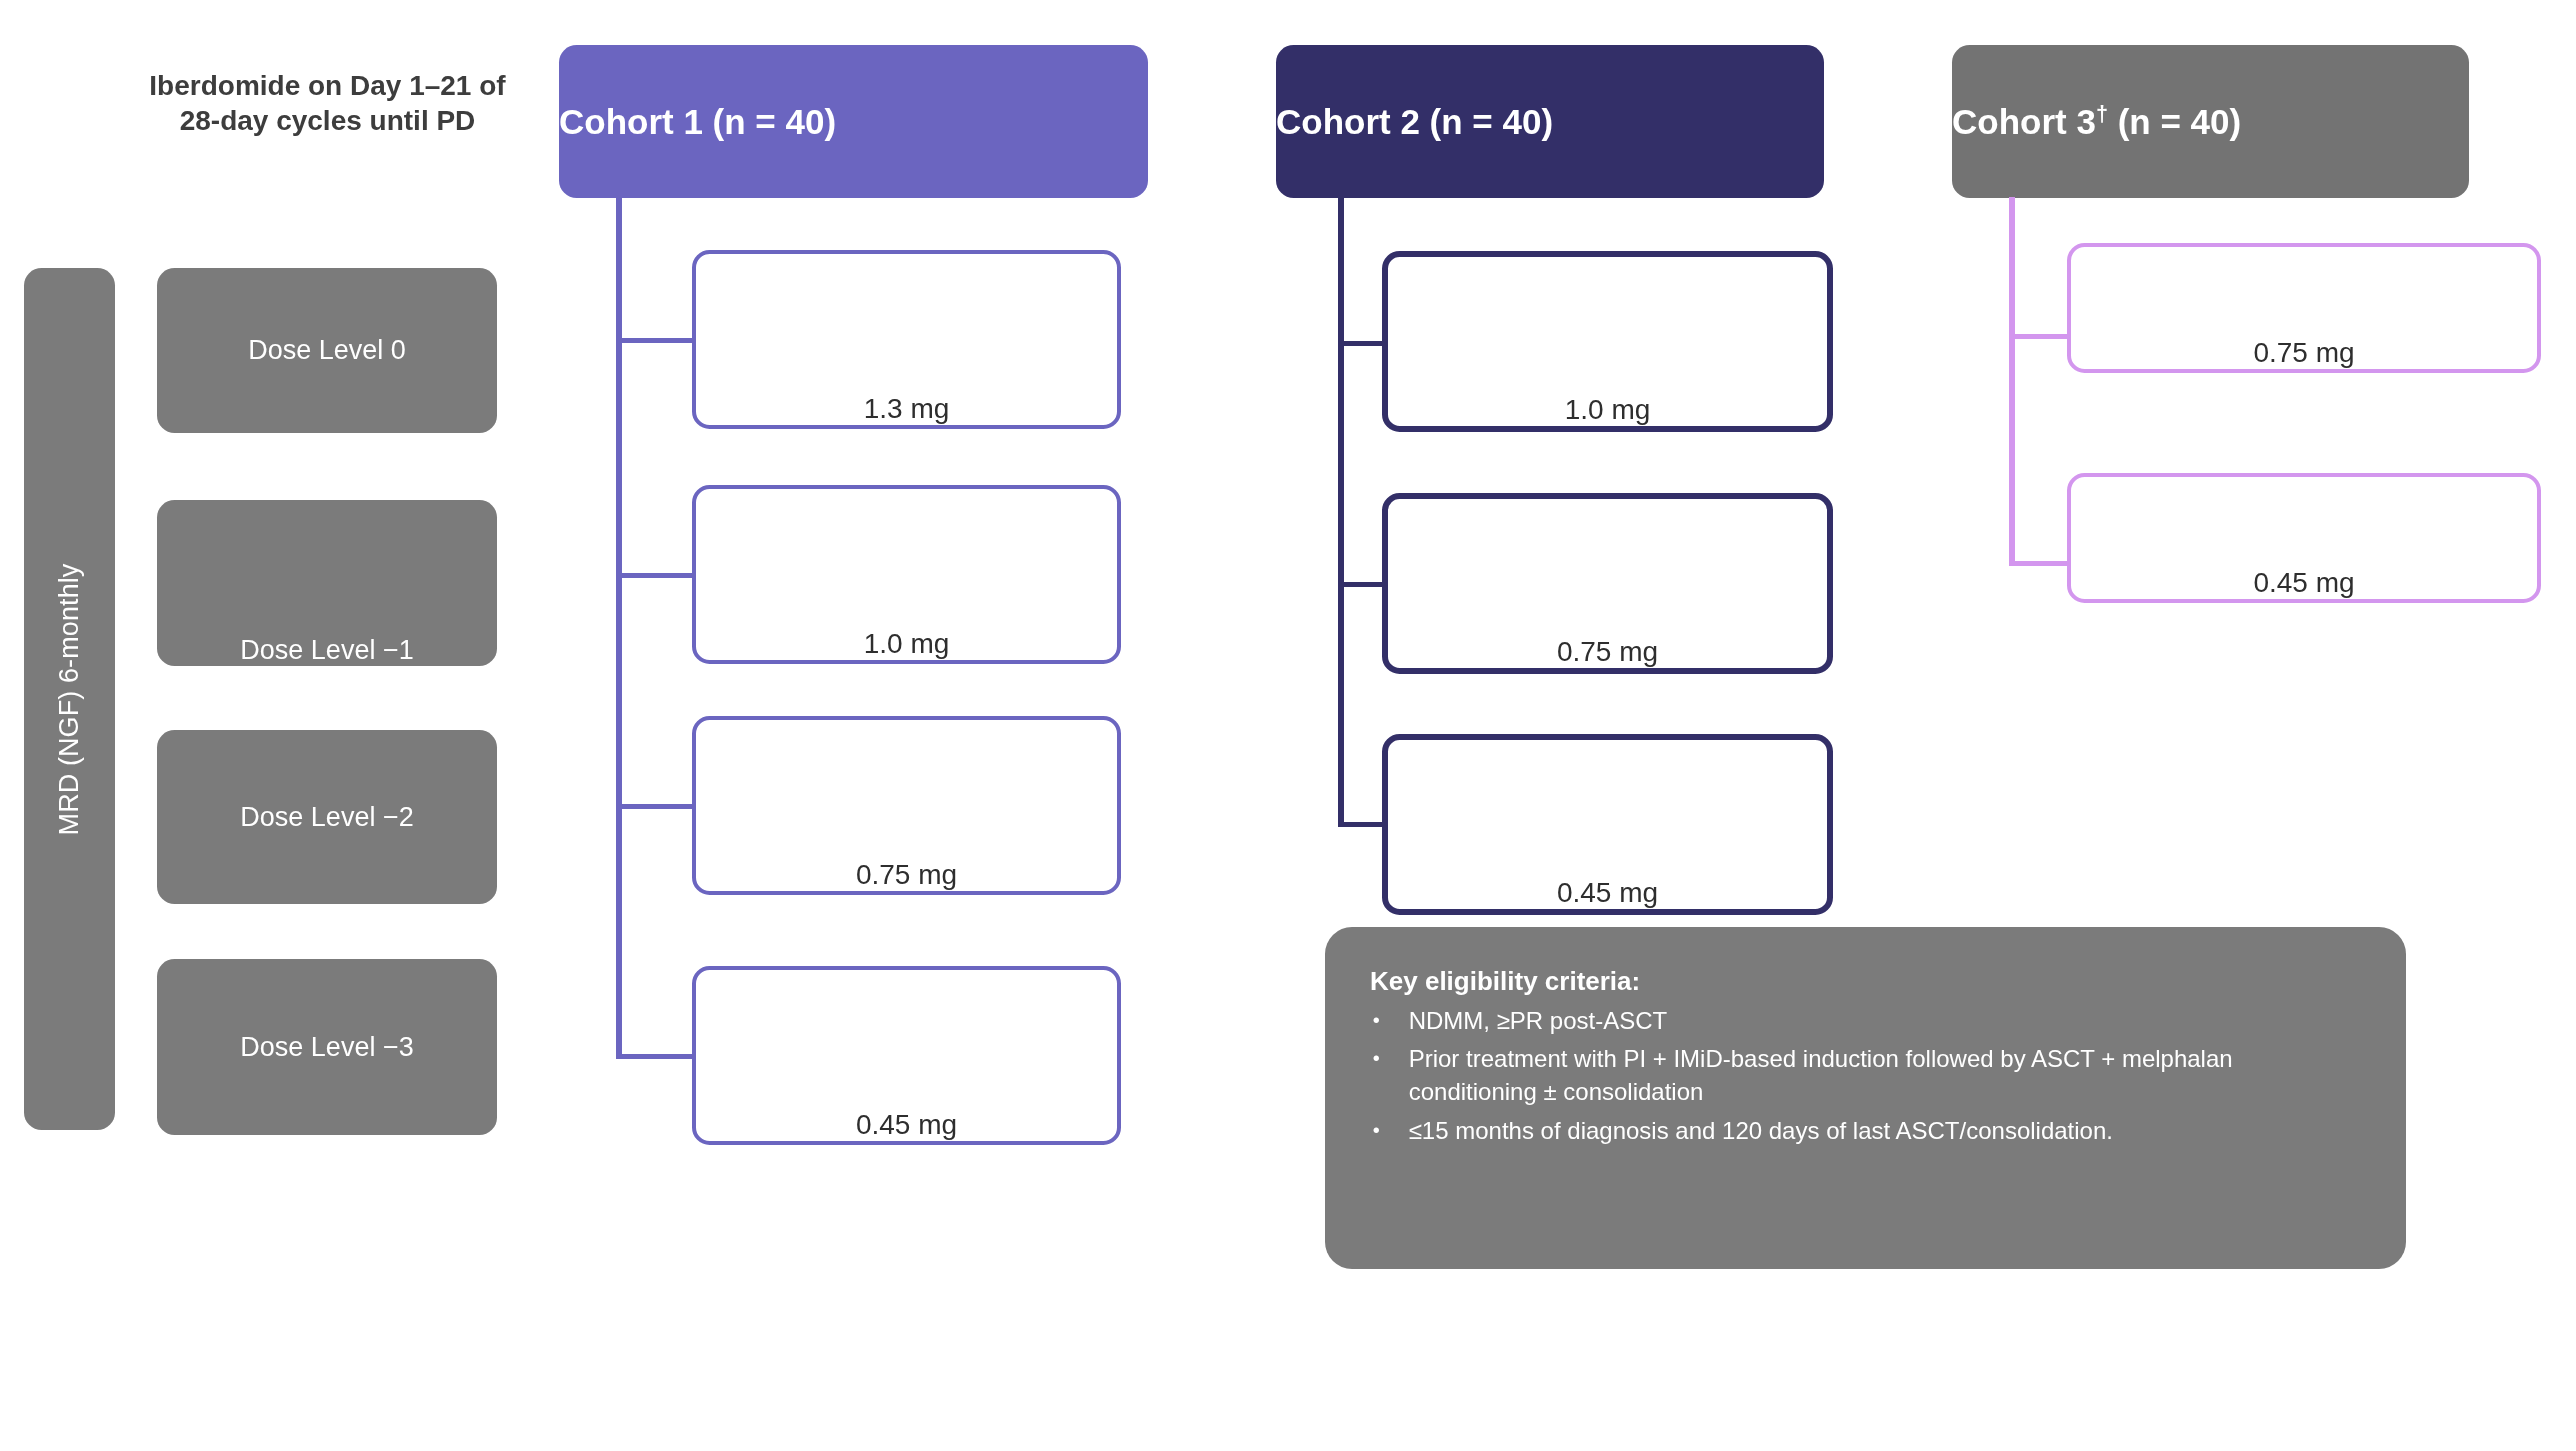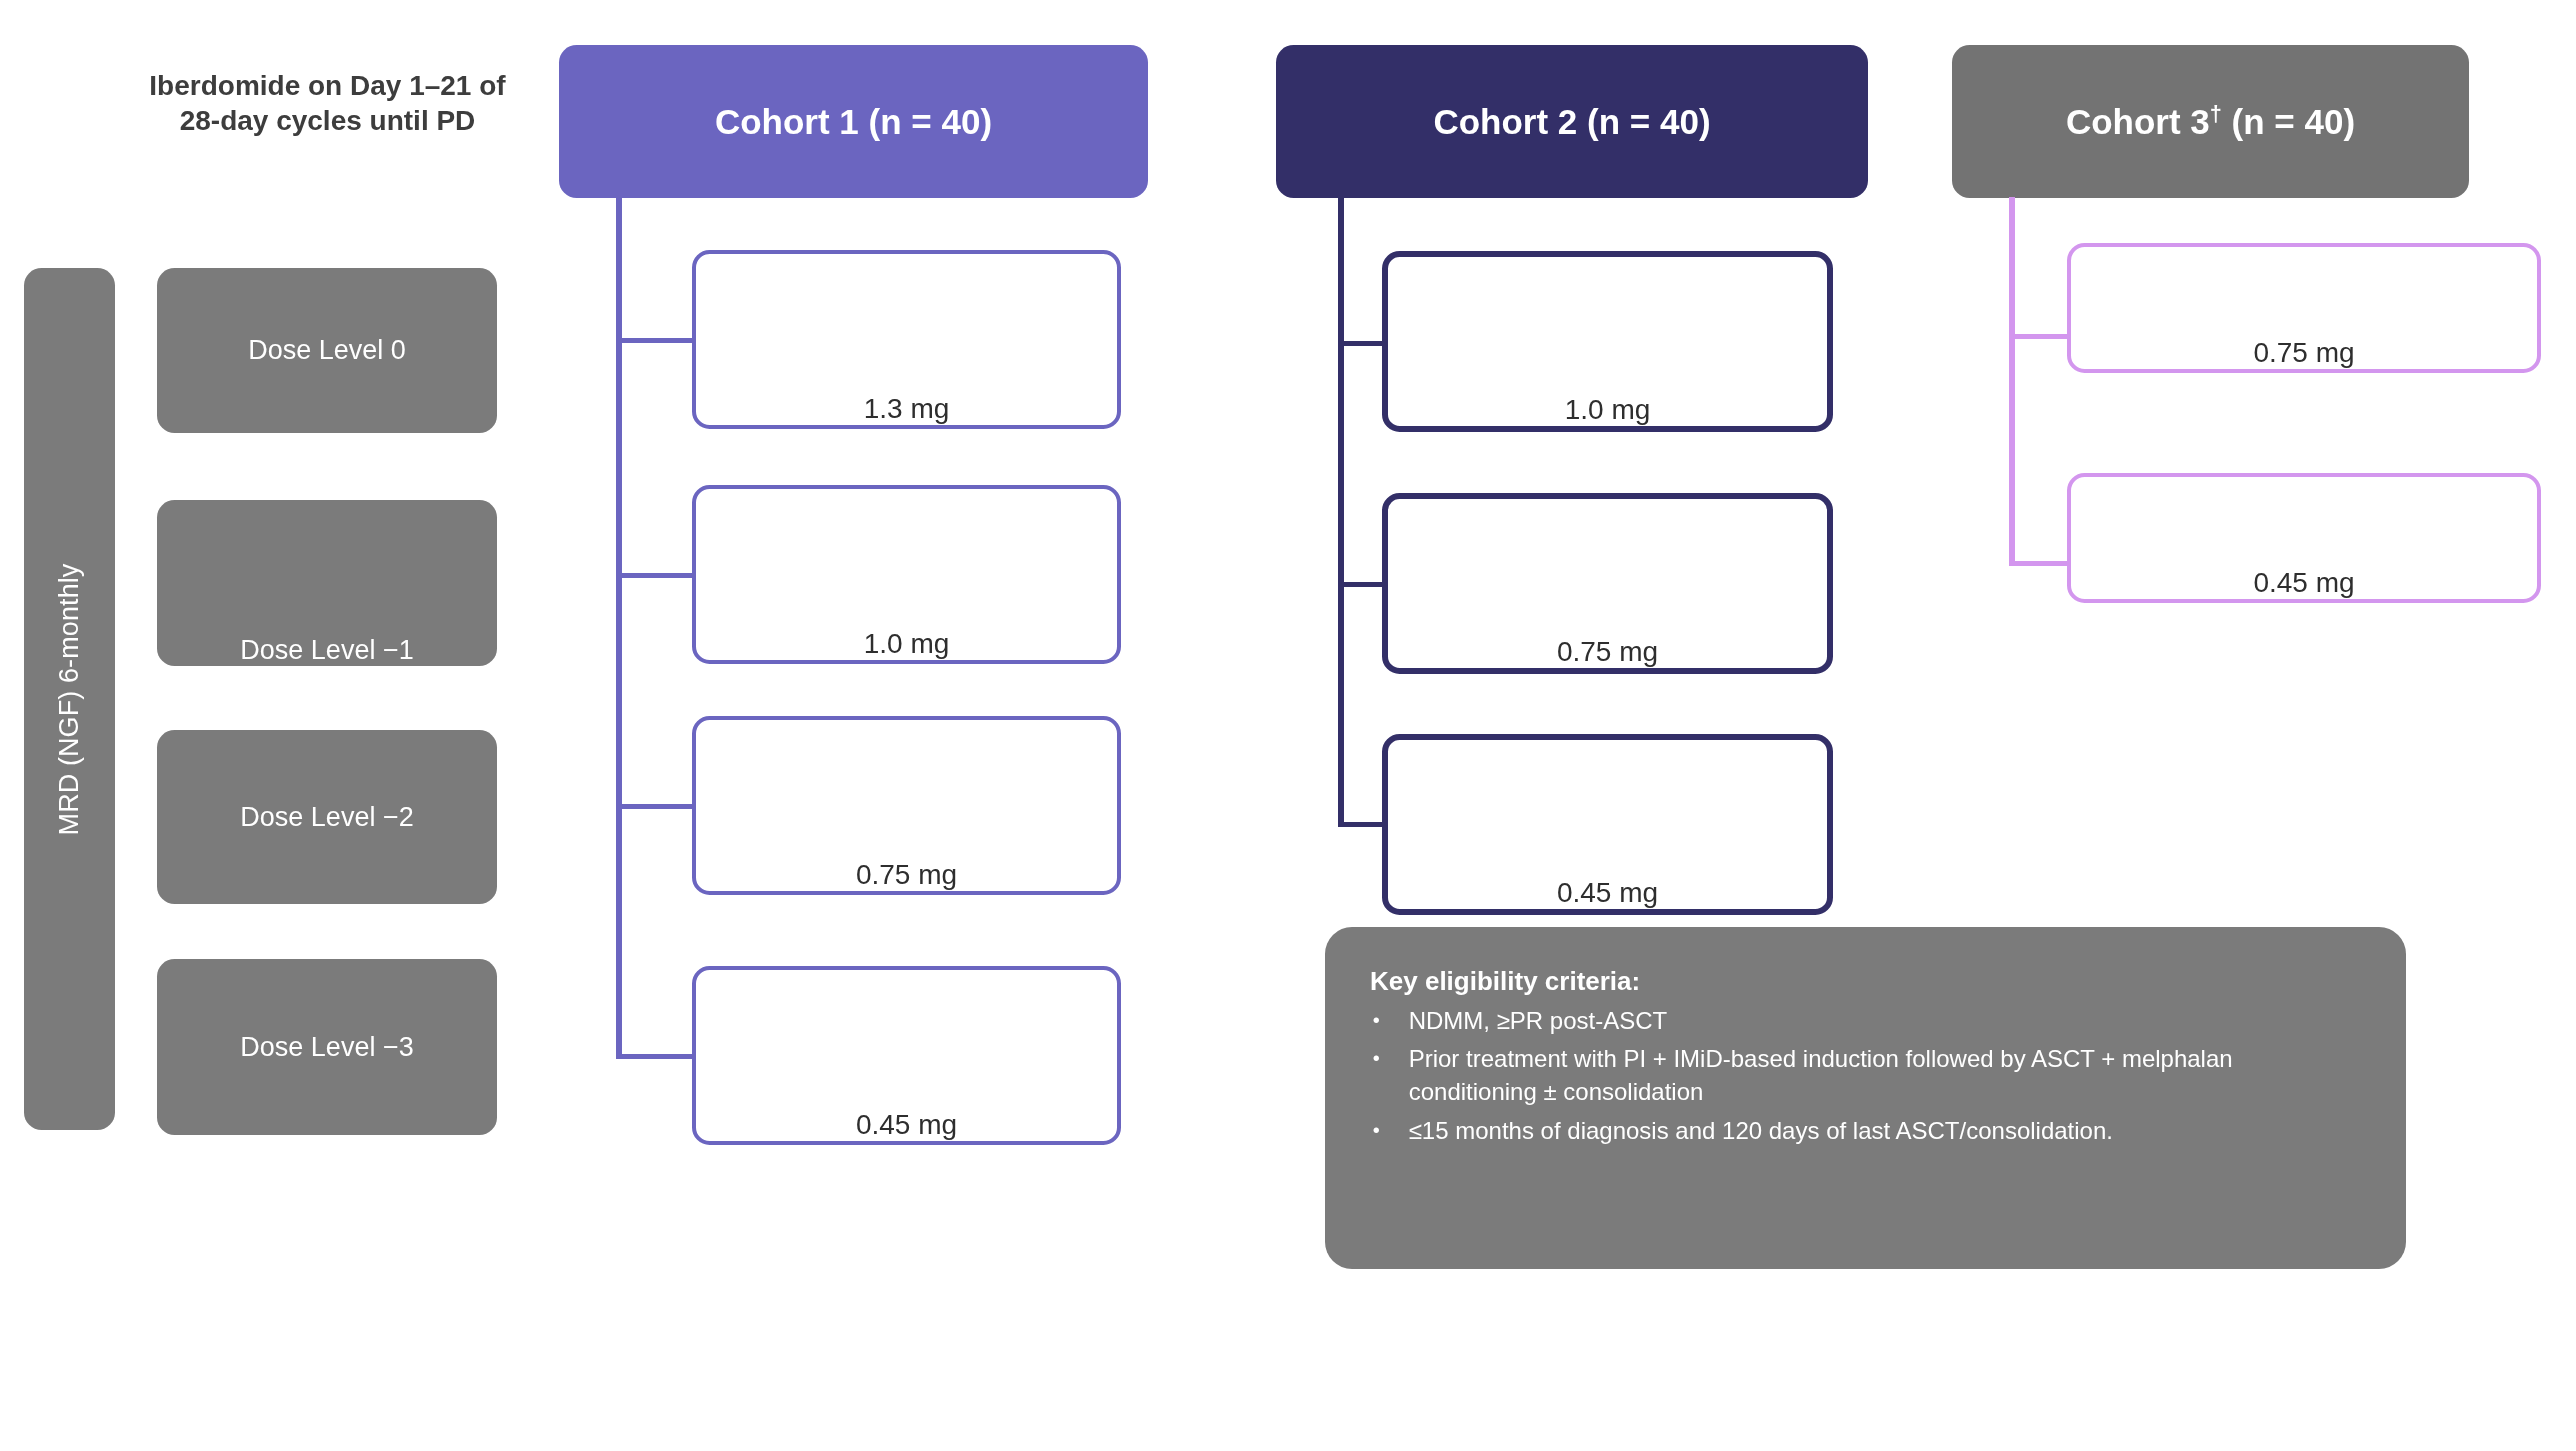--- a/index.html
+++ b/index.html
@@ -39,27 +39,27 @@
   
   .iberdomide-caption{
     left:128px;top:68px;width:399px;
     text-align:center;color:#3d3d3d;
     font-size:28px;font-weight:bold;line-height:1.25;
   }
 
   
   .cohort-header{
     height:153px;border-radius:17.6px;
-    display:flex;align-items:center;justify-content:center;
+    display:flex;align-items:center;justify-content:flex-start;
     color:#ffffff;font-size:35px;font-weight:bold;
     top:45px;
   }
   .cohort-header sup{font-size:.62em;vertical-align:super;line-height:0;}
   .c1-header{left:559px;width:589px;background:#6b65c0;}
-  .c2-header{left:1276px;width:592px;background:#332f68;}
+  .c2-header{left:1276px;width:548px;background:#332f68;}
   .c3-header{left:1952px;width:517px;background:#737373;}
 
   
   .trunk{width:6px;}
   .c1-trunk{left:616px;top:197px;height:861px;background:#6b65c0;}
   .c2-trunk{left:1338px;top:197px;height:630px;background:#332f68;}
   .c3-trunk{left:2009px;top:197px;height:368px;background:#d396ee;}
 
   
   .branch{height:5.4px;}

